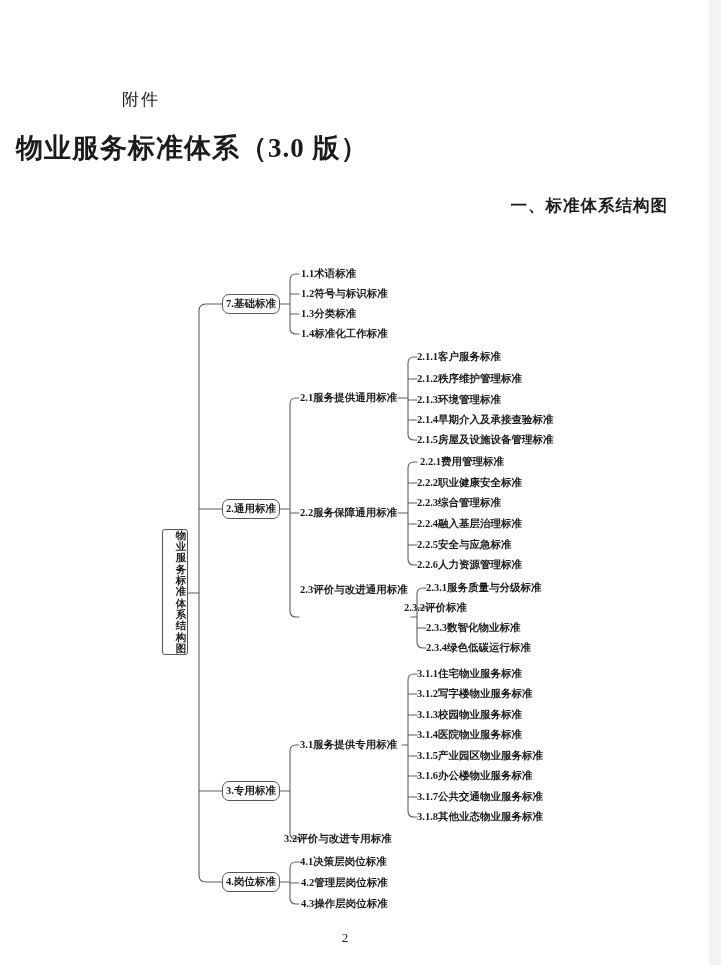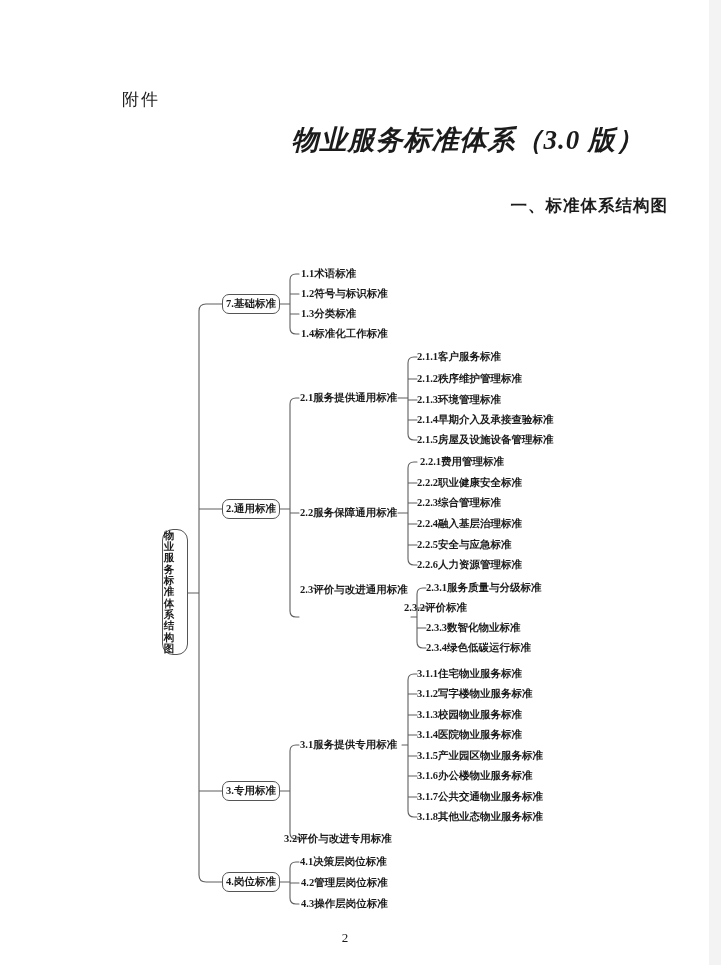--- a/index.html
+++ b/index.html
@@ -6,33 +6,33 @@
   body{
     width:721px;height:965px;position:relative;overflow:hidden;
     background:#ffffff;
     font-family:"Liberation Serif","DejaVu Serif",serif;
     color:#1b1b1b;
   }
   .page{position:absolute;left:0;top:0;width:709px;height:965px;background:#ffffff;}
   .edge-right{position:absolute;right:0;top:0;width:12px;height:965px;background:#f3f3f4;}
   .attachment{position:absolute;left:98px;top:88px;font-size:17px;letter-spacing:2px;margin-left:24px;}
   .title{
-    position:absolute;left:0;right:57px;top:114px;margin:8px;
-    text-align:right;font-size:27px;font-weight:bold;letter-spacing:1px;font-style:italic;
+    position:absolute;left:0;right:57px;top:114px;margin:16px;
+    text-align:left;font-size:27px;font-weight:bold;letter-spacing:1px;
   }
   .section{
     position:absolute;left:0;right:41px;top:195px;margin:0;
     text-align:right;font-size:16.5px;font-weight:bold;letter-spacing:1px;
   }
   .tree{position:absolute;left:0;top:0;width:721px;height:965px;}
   .tree svg{position:absolute;left:0;top:0;}
   .rootbox{
     position:absolute;left:162px;top:529px;width:26px;height:126px;
-    border:1px solid #555;border-radius:11px;background:#fff;
-    display:flex;align-items:center;justify-content:flex-start;box-sizing:border-box;
+    border:1px solid #555;border-radius:3px;background:#fff;
+    display:flex;align-items:center;justify-content:flex-end;box-sizing:border-box;
   }
   .rootbox span{
     display:block;width:12px;font-size:10.5px;line-height:11.3px;font-weight:600;
     word-break:break-all;text-align:center;
   }
   .nbox{
     position:absolute;left:222px;width:58px;height:20px;
     border:1px solid #555;border-radius:7px;background:#fff;box-sizing:border-box;
     display:flex;align-items:center;justify-content:center;
     font-size:10.5px;font-weight:600;white-space:nowrap;

